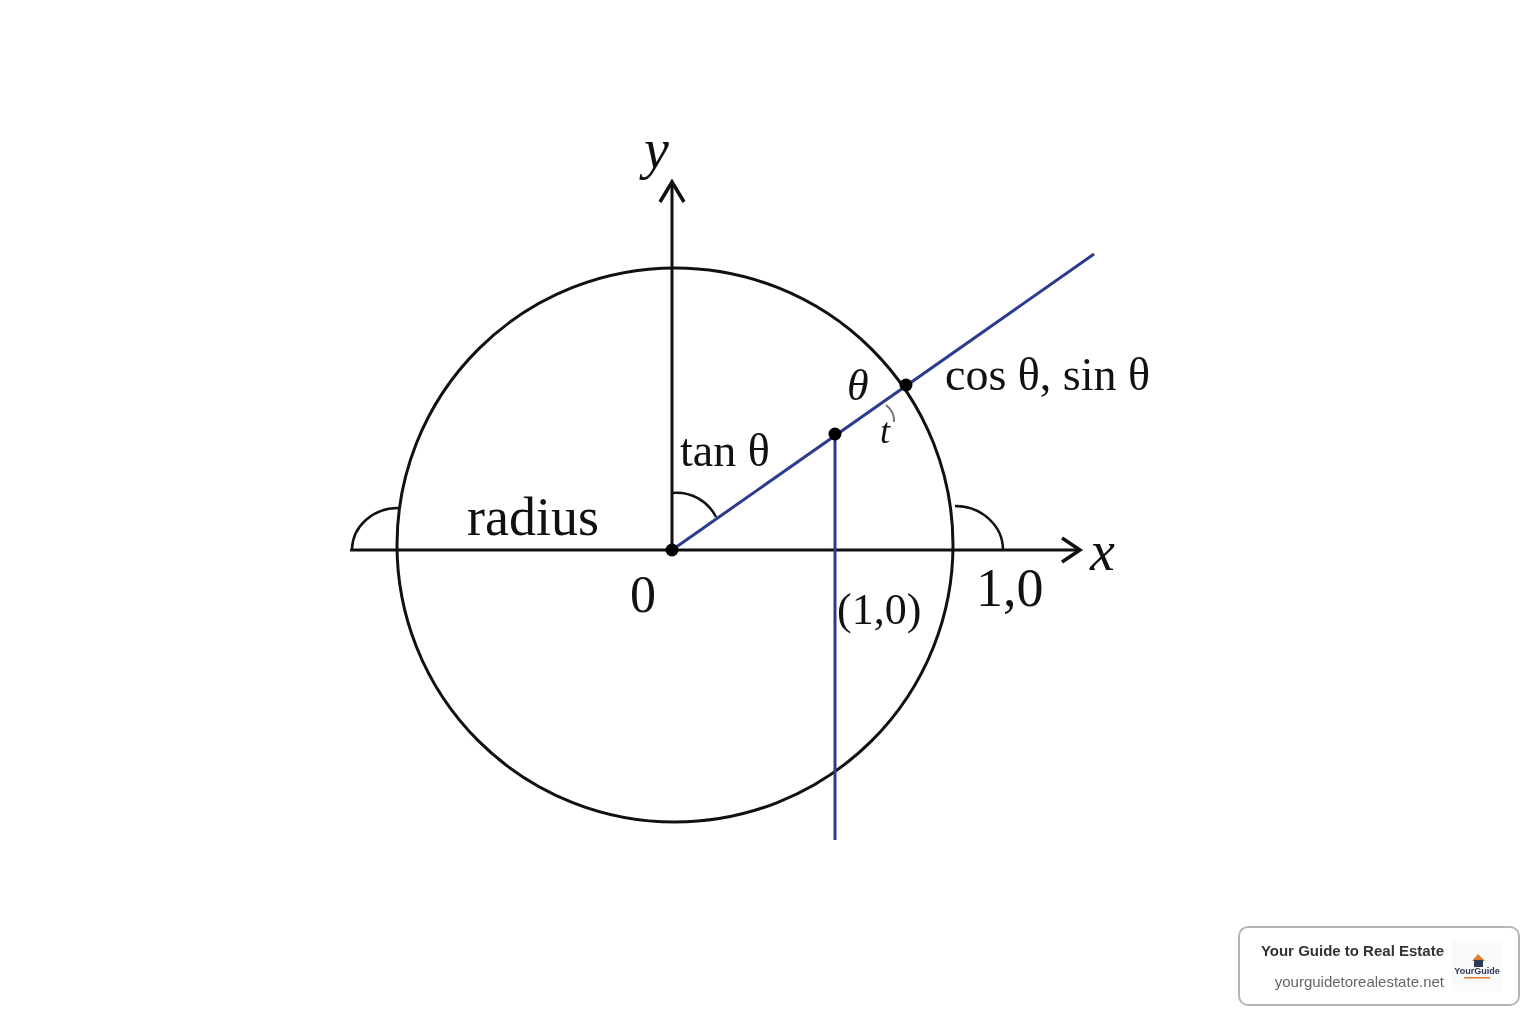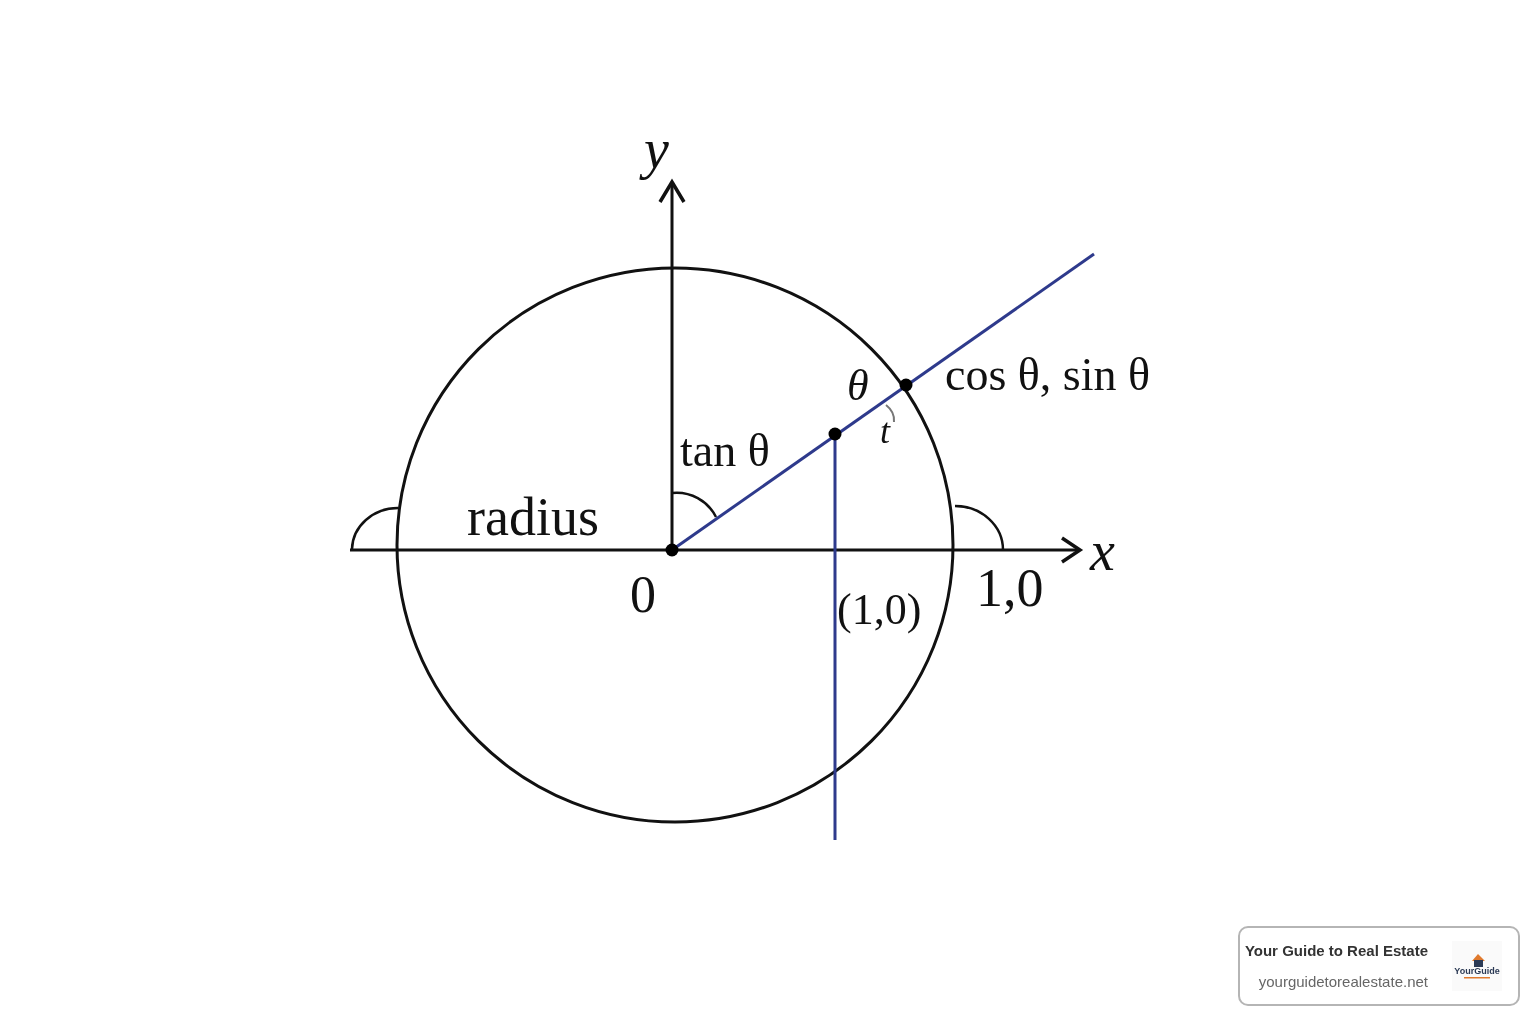--- a/index.html
+++ b/index.html
@@ -5,21 +5,20 @@
     html, body { margin: 0; padding: 0; background: #ffffff; }
     body { width: 1536px; height: 1024px; position: relative; overflow: hidden; }
     #diagram { position: absolute; left: 0; top: 0; width: 1536px; height: 1024px; }
     .lbl { font-family: "Liberation Serif", "DejaVu Serif", serif; fill: #111; }
     .it { font-style: italic; }
     .badge {
       position: absolute; left: 1238px; top: 926px; width: 282px; height: 80px;
       box-sizing: border-box; border: 2px solid #b5b5b5; border-radius: 10px;
       background: #ffffff; display: flex; align-items: center; justify-content: flex-end;
       padding-right: 16px;
-      gap: 16px;
     }
     .badge-text { text-align: right; margin-right: 8px; }
     .badge-title { font-family: "Liberation Sans", "DejaVu Sans", sans-serif; font-weight: bold; font-size: 15px; color: #333; }
     .badge-url { font-family: "Liberation Sans", "DejaVu Sans", sans-serif; font-size: 15px; color: #666; margin-top: 14px; }
     .badge-logo { width: 50px; height: 50px; display: flex; align-items: center; justify-content: flex-end; background: #fafafa; }
   </style>
 </head>
 <body>
 
 <svg id="diagram" viewBox="0 0 1536 1024" xmlns="http://www.w3.org/2000/svg">

